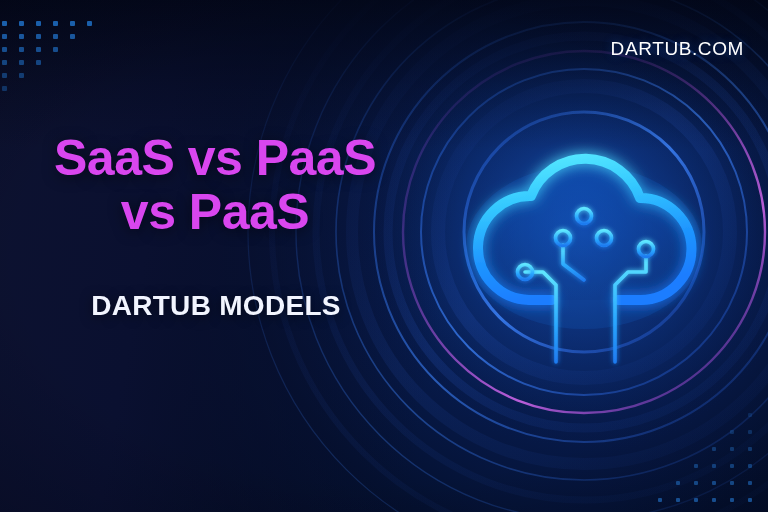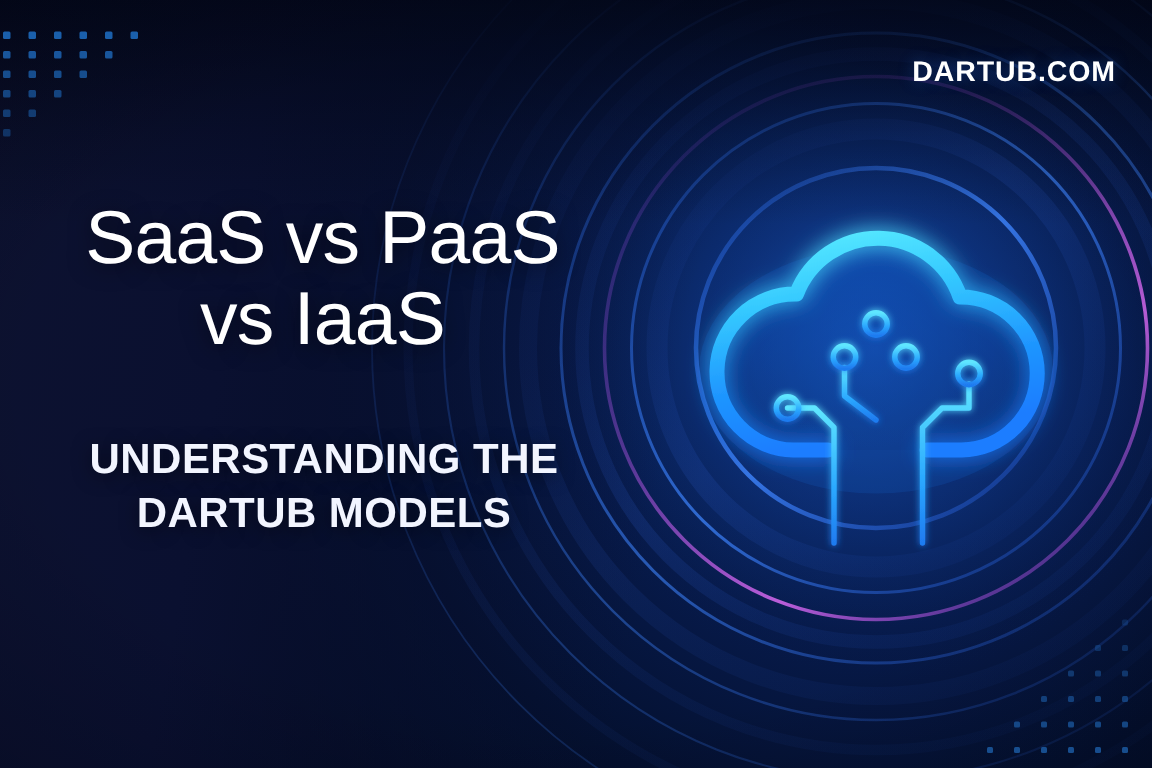--- a/index.html
+++ b/index.html
@@ -31,25 +31,25 @@
   .dots{position:absolute;}
   .dot{position:absolute;width:5px;height:5px;border-radius:1px;background:#1f6fc4;}
   .dot.sm{width:4px;height:4px;background:#1d5ea8;}
 
   
   .cloud-wrap{position:absolute;left:432px;top:112px;width:300px;height:250px;}
   .cloud-wrap svg{position:absolute;left:0;top:0;overflow:visible;}
 
   
   .brand{position:absolute;right:24px;top:38px;
-    font-size:19px;font-weight:bold;color:#ffffff;letter-spacing:0.6px;
+    font-size:19px;font-weight:normal;color:#ffffff;letter-spacing:0.6px;
     text-shadow:0 0 10px rgba(40,120,255,0.35);}
 
   .title{position:absolute;left:0px;top:131px;width:430px;
-    text-align:center;color:#ffffff;font-weight:normal;font-size:50px;
+    text-align:center;color:#d946ef;font-weight:bold;font-size:50px;
     line-height:1.08;letter-spacing:-0.5px;
     text-shadow:0 2px 14px rgba(0,0,0,0.55);}
 
   .subtitle{position:absolute;left:0px;top:288px;width:432px;
     text-align:center;color:#f2f5ff;font-weight:bold;font-size:28px;
     line-height:1.28;letter-spacing:0.3px;
     text-shadow:0 2px 12px rgba(0,0,0,0.5);}
 </style>
 </head>
 <body>
@@ -223,21 +223,20 @@
       <div class="dot sm" style="right: 52px; bottom: 10px; opacity: 0.8;"></div>
       <div class="dot sm" style="right: 70px; bottom: 10px; opacity: 0.8;"></div>
       <div class="dot sm" style="right: 88px; bottom: 10px; opacity: 0.8;"></div>
       <div class="dot sm" style="right: 106px; bottom: 10px; opacity: 0.8;"></div>
     </div>
 
   <div class="brand">DARTUB.COM</div>
 
   <div class="title">
     <div>SaaS vs PaaS</div>
-    <div>vs IaaS</div>
+    <div>vs PaaS</div>
   </div>
 
   <div class="subtitle">
-    <div>UNDERSTANDING THE</div>
     <div>DARTUB MODELS</div>
   </div>
 
 </div>
 
 </body></html>

